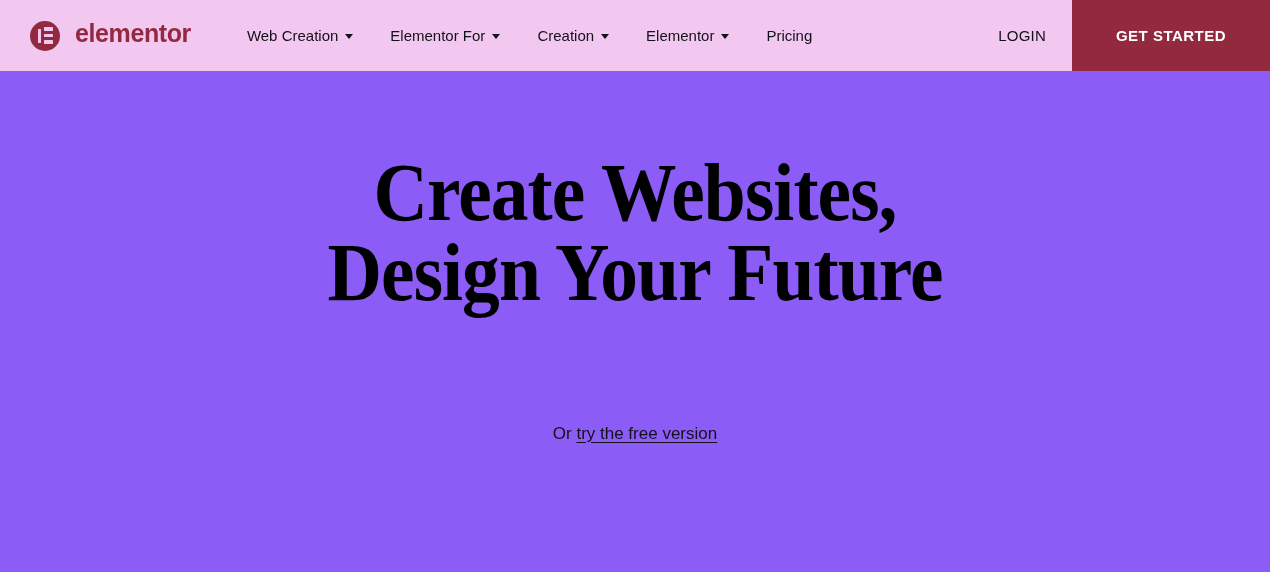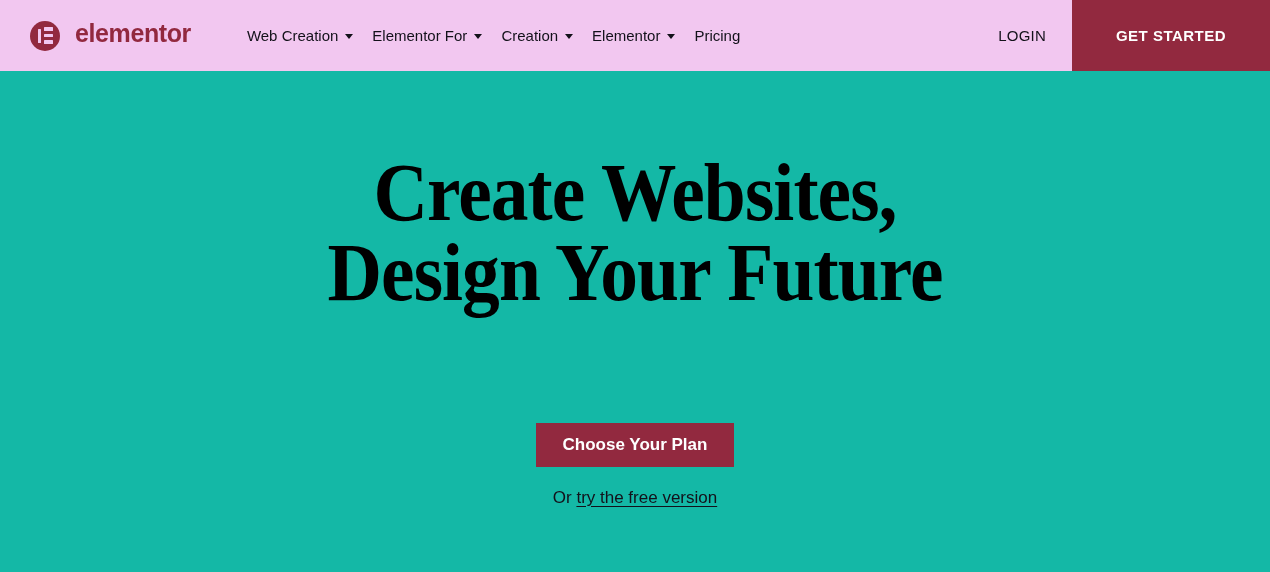--- a/index.html
+++ b/index.html
@@ -71,21 +71,21 @@
     font-weight: 700;
     color: #92293f;
     letter-spacing: -0.4px;
     line-height: 1;
   }
 
   .nav {
     display: flex;
     align-items: flex-start;
     margin-left: 56px;
-    gap: 19px;
+    gap: 37px;
   }
   .nav-item {
     display: flex;
     align-items: center;
     gap: 7px;
     font-size: 15px;
     font-weight: 500;
     color: #13111a;
     cursor: pointer;
     line-height: 1;
@@ -133,21 +133,21 @@
     cursor: pointer;
     border: none;
     font-family: "Liberation Sans", sans-serif;
     white-space: nowrap;
   }
 
   
   .hero {
     width: 1270px;
     height: 501px;
-    background: #14b8a6;
+    background: #8b5cf6;
     text-align: center;
     padding-top: 82px;
   }
 
   .hero-title {
     font-family: "Liberation Serif", serif;
     font-weight: 700;
     font-size: 82px;
     line-height: 80px;
     letter-spacing: -1px;
@@ -255,20 +255,19 @@
   <h1 class="hero-title">
     <span>Create Websites,</span><br>
     <span>Design Your Future</span>
   </h1>
 
   <p class="hero-sub">
     <br>
   </p>
 
   <div class="cta-wrap">
-    <button class="cta-button">Choose Your Plan</button>
 
     <div class="free-line">
       <span>Or </span><a class="free-link" href="#">try the free version</a>
     </div>
   </div>
 
 </main>
 
 </body></html>

